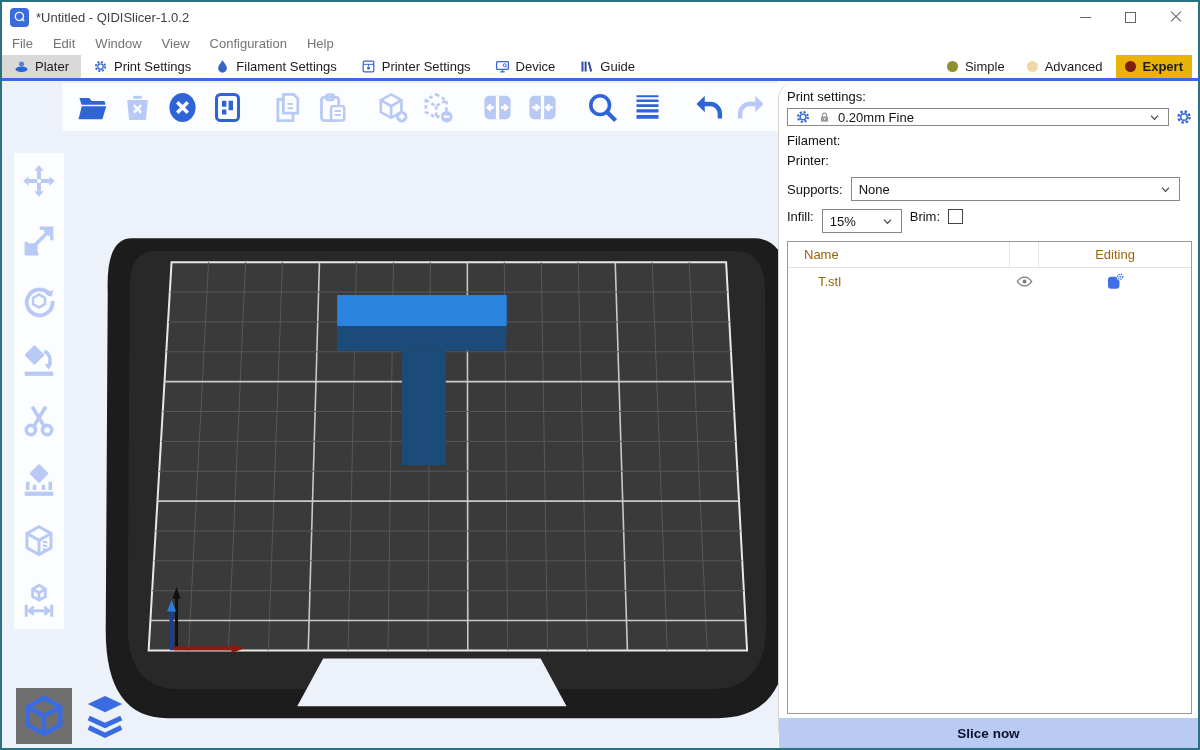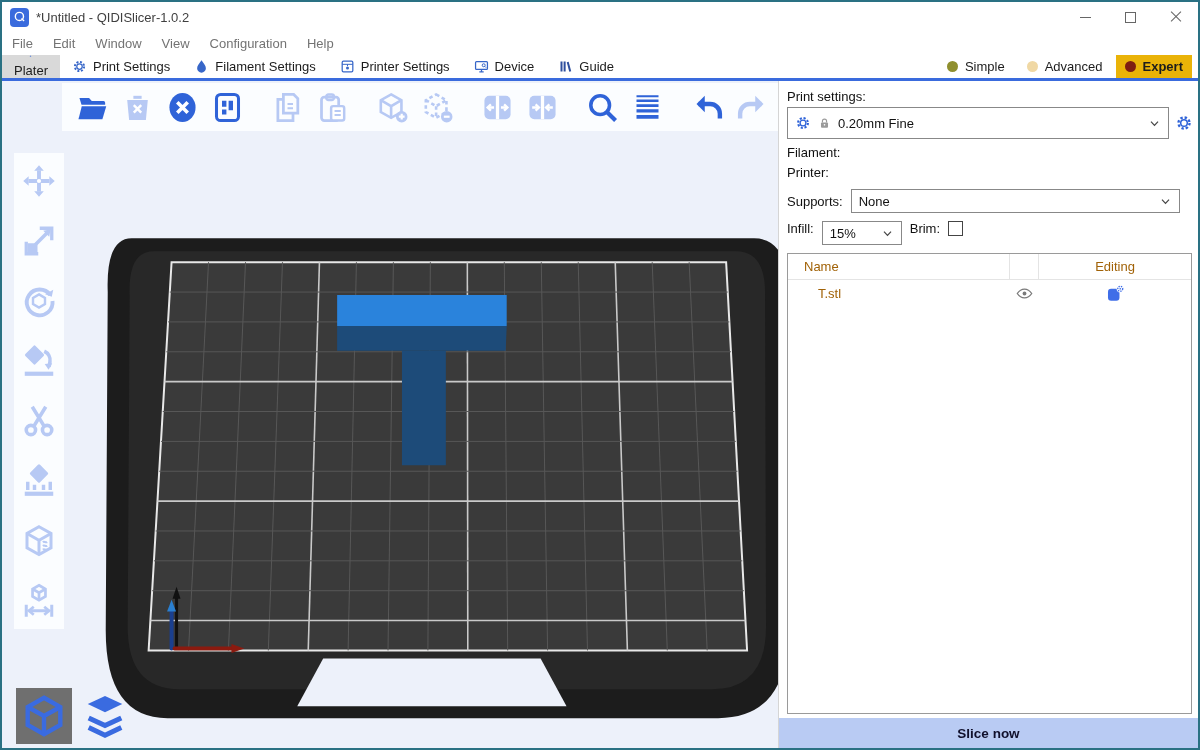--- a/index.html
+++ b/index.html
@@ -28,21 +28,21 @@
   .glyph-close::before { transform: rotate(45deg); }
   .glyph-close::after { transform: rotate(-45deg); }
 
   
   .menubar { height: 23px; display:flex; align-items:center; gap: 20px; padding-left: 10px; font-size: 13px; color:#737373; background:#fff; flex:0 0 auto; }
   .menu-item { cursor: default; }
 
   
   .tabbar { height: 26px; display:flex; align-items: stretch; border-bottom: 3px solid #3a6bdd; background:#fff; flex:0 0 auto; font-size: 13px; color:#1c1c1c; }
   .tab { display:flex; align-items:center; gap:6px; padding: 0 12px; cursor: default; }
-  .tab.selected { background:#d9d9d9;flex-direction:column; }
+  .tab.selected { background:#d9d9d9; }
   .tab svg { width: 15px; height: 15px; }
   .modes { margin-left:auto; display:flex; align-items:stretch; gap: 4px; padding-right: 6px; }
   .mode { display:flex; align-items:center; gap:7px; padding: 0 9px; cursor: default; }
   .mode .dot { width: 11px; height: 11px; border-radius: 50%; }
   .dot-simple { background:#8f8f2e; }
   .dot-advanced { background:#f0d8a4; }
   .dot-expert { background:#7e1d12; }
   .mode.selected { background:#eab308; font-weight: bold; }
 
   
@@ -72,25 +72,25 @@
   .toolbar-left .tbtn svg { width: 38px; height: 38px; }
 
   
   .view-toggle { position:absolute; left: 14px; bottom: 4px; display:flex; gap: 5px; }
   .vbtn { width: 56px; height: 56px; display:flex; align-items:center; justify-content:center; cursor: default; }
   .vbtn svg { width: 46px; height: 46px; }
   .vbtn.active { background: #6f6f6f; }
   .vbtn { color: #3a6be0; }
 
   
-  .sidebar { width: 420px; flex: 0 0 420px; background:#fff; border-left: 1px solid #d5d5d5; display:flex; flex-direction:column; }
+  .sidebar { width: 420px; flex: 0 0 420px; background:#fff; border-left: 1px solid #d5d5d5; display:flex; flex-direction:column;border-radius:19px; }
   .sb-content { padding: 6px 4px 0 8px; display:flex; flex-direction:column; flex: 1; min-height: 0; }
   .sb-label { font-size: 13px; color:#111; margin: 2px 0 3px; }
   .combo-row { display:flex; align-items:center; gap: 5px; margin-bottom: 4px; }
-  .combo { flex:1; height: 32px; border: 1px solid #888; background:#fff; display:flex; align-items:center; gap: 7px; padding: 0 7px; font-size: 13px; color:#111; cursor: default; }
+  .combo { flex:1; height: 18px; border: 1px solid #888; background:#fff; display:flex; align-items:center; gap: 7px; padding: 0 7px; font-size: 13px; color:#111; cursor: default; }
   .combo .chev { margin-left:auto; width: 13px; height: 13px; color:#444; }
   .combo svg { flex: 0 0 auto; }
   .mini { width: 16px; height: 16px; }
   .lock { width: 13px; height: 13px; color:#9a9a9a; }
   .swatch { width: 22px; height: 14px; background:#3d6fe0; border: 1px solid #2c2c2c; }
   .gear-btn { width: 20px; height: 20px; color:#2f63d8; display:flex; align-items:center; justify-content:center; cursor: default; }
   .gear-btn svg { width: 18px; height: 18px; }
 
   .supports-row { display:flex; align-items:center; gap: 8px; margin: 6px 0 4px; }
   .supports-row .sb-label, .infill-row .sb-label { margin: 0; }

